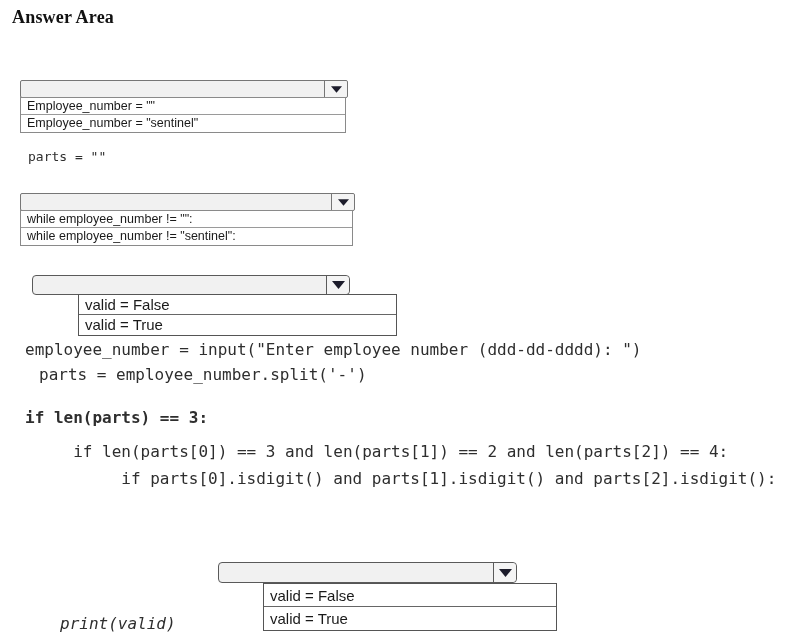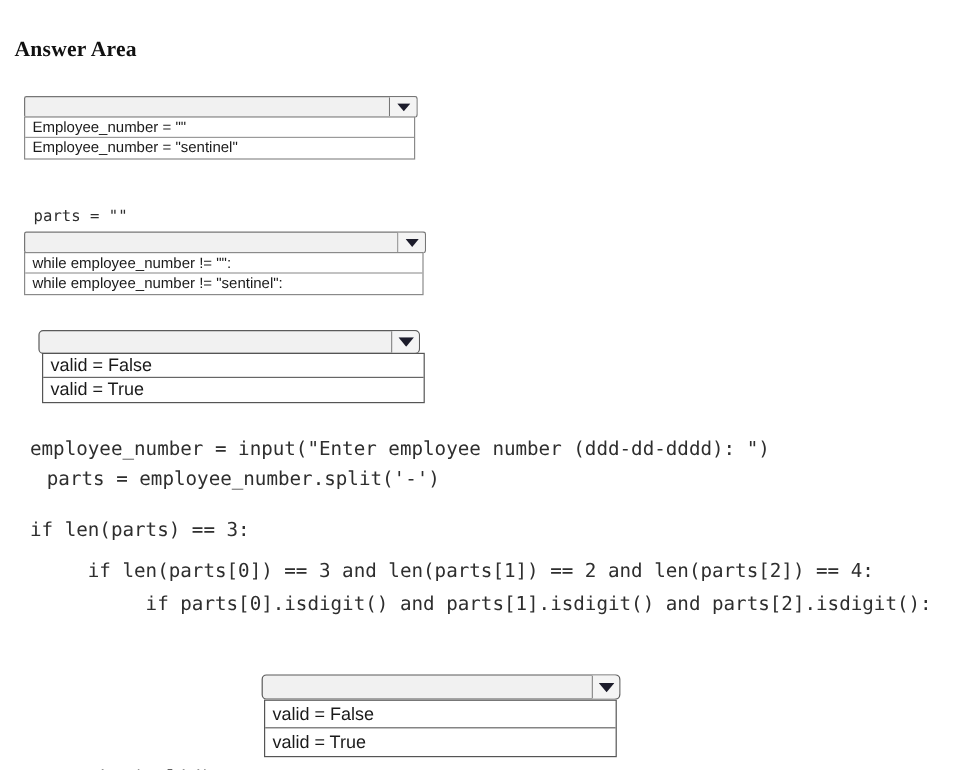--- a/index.html
+++ b/index.html
@@ -3,21 +3,21 @@
 <meta charset="utf-8">
 <style>
   html, body { margin: 0; padding: 0; }
   body {
     width: 796px; height: 642px;
     background: #ffffff;
     position: relative;
     overflow: hidden;
     font-family: "Liberation Sans", sans-serif;
   }
-  .abs { position: absolute; margin-top: 24px; }
+  .abs { position: absolute; }
 
   .page-title {
     left: 12px; top: 7px;
     font-family: "Liberation Serif", serif;
     font-weight: bold;
     font-size: 18px;
     color: #111111;
     letter-spacing: 0.2px;
   }
 
@@ -62,21 +62,21 @@
   }
   .dd-select.rounded .dd-arrow-btn { border-radius: 0 4px 4px 0; border-left-color: #5a5a5a; }
   .dd-arrow-btn svg { display: block; }
 
   .dd-options {
     position: absolute;
     background: #ffffff;
     border: 1px solid #8a8a8a;
     box-sizing: border-box;
   }
-  .dd-options.dark { border-color: #555555; }
+  .dd-options.dark { border-color: #555555; margin-left: 43px; }
   .dd-option {
     box-sizing: border-box;
     padding-left: 6px;
     color: #1a1a1a;
     border-bottom: 1px solid #9a9a9a;
     overflow: hidden;
     white-space: nowrap;
   }
   .dd-option:last-child { border-bottom: none; }
   .dd-option.s12 { font-size: 12.5px; height: 17px; line-height: 17px; }
@@ -130,21 +130,21 @@
     </span>
   </div>
 </div>
 <div class="dd-options dark" style="left:35px; top:294px; width:319px;">
   <div class="dd-option s15" style="height:20px; line-height:20px;">valid = False</div>
   <div class="dd-option s15" style="height:20px; line-height:20px;">valid = True</div>
 </div>
 
 <div class="abs code" style="left:25px; top:341px;">employee_number = input("Enter employee number (ddd-dd-dddd): ")</div>
 <div class="abs code" style="left:39px; top:366px;">parts = employee_number.split('-')</div>
-<div class="abs code" style="left:25px; top:409px;">if len(parts) == 3:</div>
+<div class="abs code" style="left:25px; top:409px;font-weight:bold;">if len(parts) == 3:</div>
 <div class="abs code" style="left:25px; top:443px;">     if len(parts[0]) == 3 and len(parts[1]) == 2 and len(parts[2]) == 4:</div>
 <div class="abs code" style="left:25px; top:470px;">          if parts[0].isdigit() and parts[1].isdigit() and parts[2].isdigit():</div>
 
 <div class="dd-select rounded" style="left:218px; top:562px; width:299px; height:21px;">
   <div class="dd-value"></div>
   <div class="dd-arrow-btn">
     <span>
       <svg width="13" height="8" viewBox="0 0 10 6">
           <polygon points="0,0 10,0 5,6" fill="#1c1c2b"></polygon>
         </svg>

